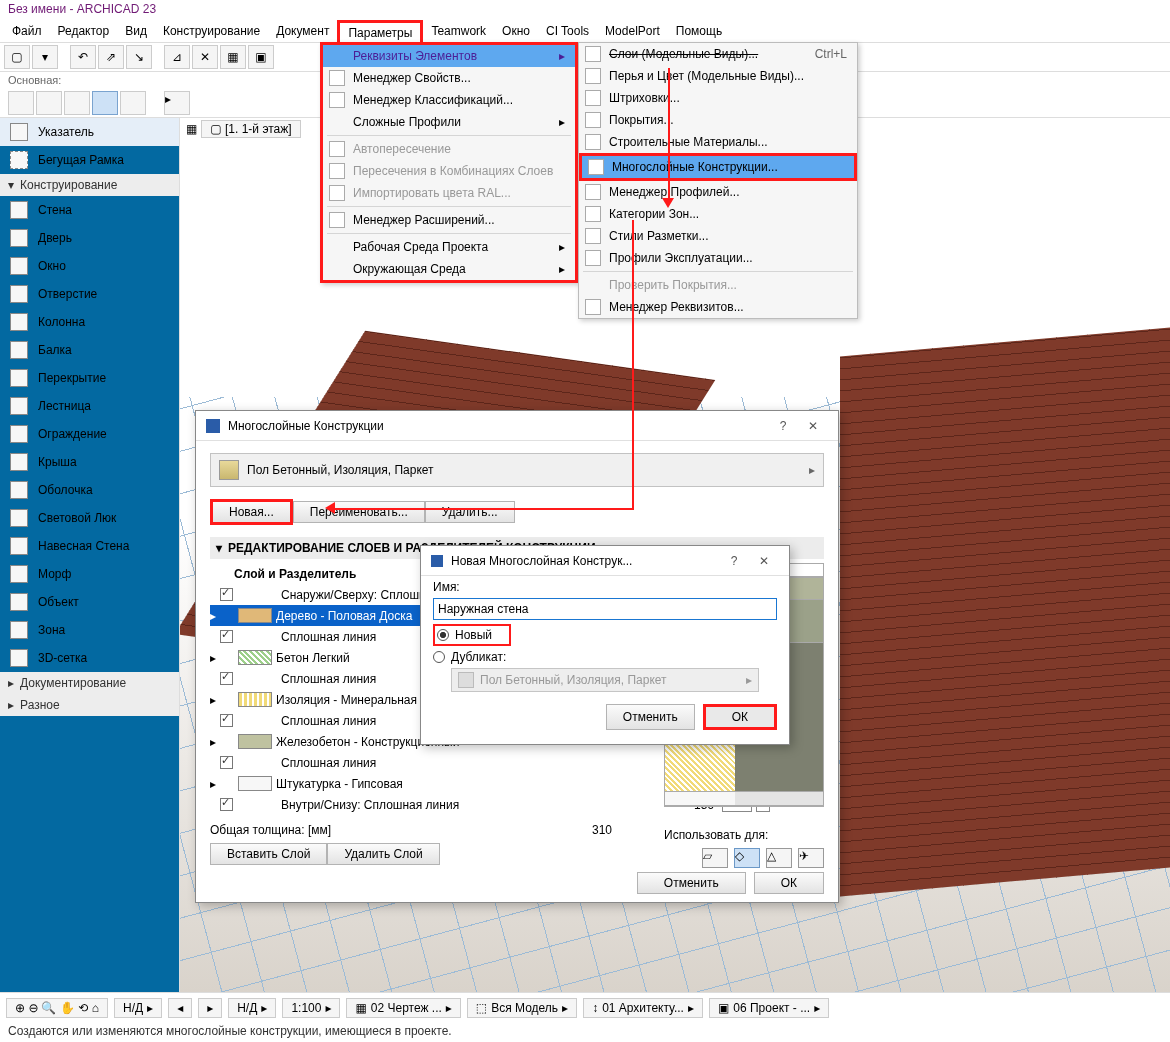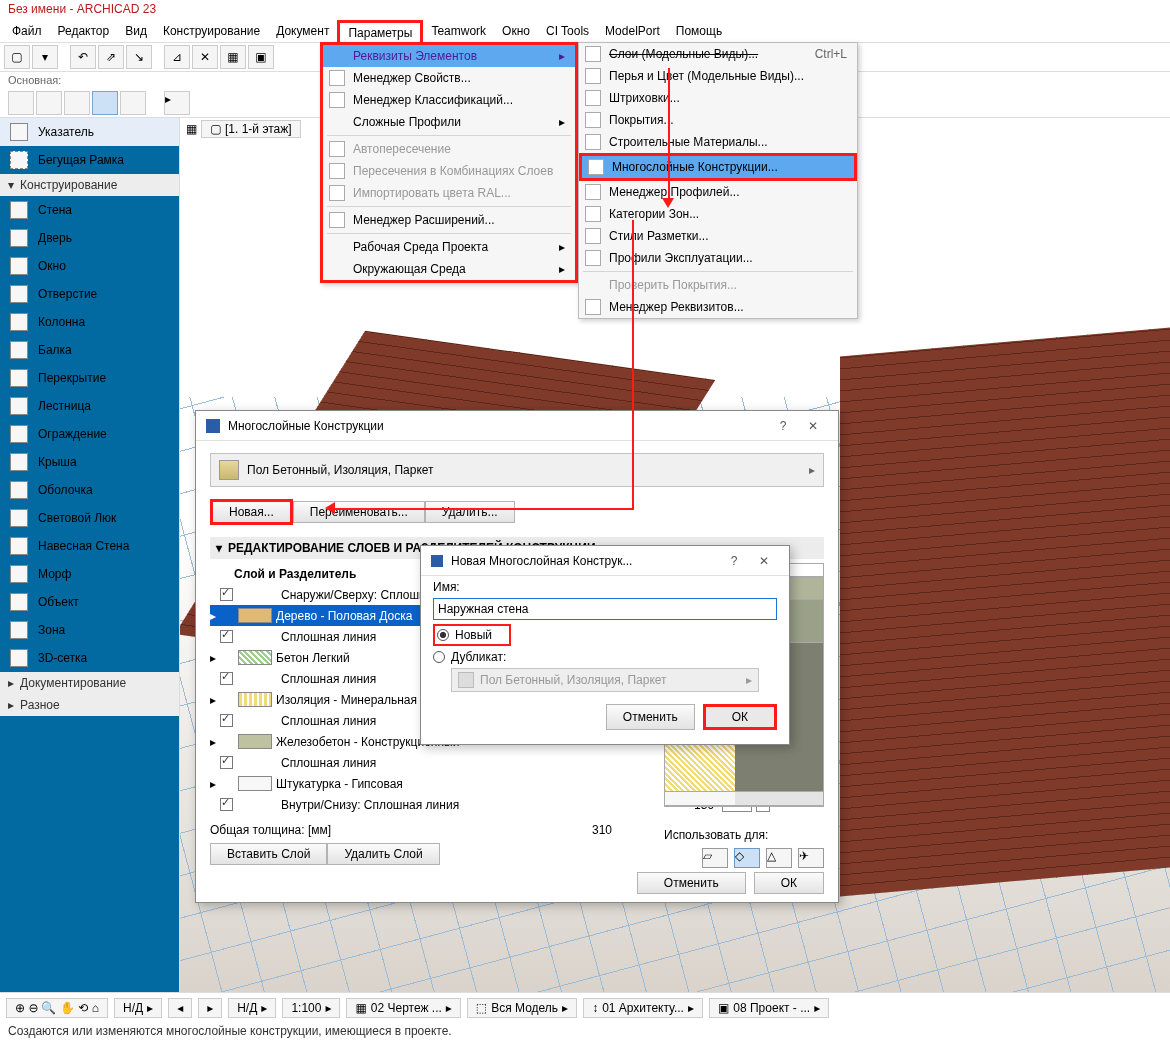--- a/index.html
+++ b/index.html
@@ -1,17 +1,17 @@
 <!DOCTYPE html>
 <html><head>
 <meta charset="utf-8">
 <style>
 * { box-sizing: border-box; margin: 0; padding: 0; font-family: "Segoe UI", Tahoma, sans-serif; font-size: 12px; }
 body { background: #fff; width: 1170px; height: 1042px; position: relative; overflow: hidden; }
-.title-bar { height: 20px; padding: 2px 8px; color: #b91c1c; }
+.title-bar { height: 20px; padding: 2px 8px; color: #701a75; }
 .menu-bar { height: 22px; display: flex; align-items: center; padding: 0 4px; }
 .menu-bar > div { padding: 3px 8px; cursor: default; }
 .menu-bar .active { background: #fff; border: 3px solid #ff1a1a; border-bottom: none; }
 .toolbar { height: 30px; border-top: 1px solid #ddd; border-bottom: 1px solid #ddd; display: flex; align-items: center; padding: 2px 4px; gap: 2px; }
 .toolbar .tb-btn { width: 26px; height: 24px; border: 1px solid #ccc; background: #f5f5f5; display: flex; align-items: center; justify-content: center; }
 .toolbar .tb-sep { width: 8px; }
 .sub-label { padding: 2px 8px; color: #666; font-size: 11px; }
 .sub-toolbar { height: 30px; display: flex; align-items: center; padding: 2px 8px; gap: 2px; border-bottom: 1px solid #ddd; }
 .sub-toolbar .tb-btn { width: 26px; height: 24px; border: 1px solid #ccc; background: #f5f5f5; }
 .sub-toolbar .tb-btn.on { background: #cde1f6; border-color: #7aa3cf; }
@@ -536,16 +536,16 @@
 <div class="bot-tools">
   <div class="seg">⊕ ⊖ 🔍 ✋ ⟲ ⌂</div>
   <div class="seg"><span>Н/Д</span> ▸</div>
   <div class="seg">◂</div>
   <div class="seg">▸</div>
   <div class="seg"><span>Н/Д</span> ▸</div>
   <div class="seg"><span>1:100</span> ▸</div>
   <div class="seg">▦ <span>02 Чертеж ...</span> ▸</div>
   <div class="seg">⬚ <span>Вся Модель</span> ▸</div>
   <div class="seg">↕ <span>01 Архитекту...</span> ▸</div>
-  <div class="seg">▣ <span>08 Проект - ...</span> ▸</div>
+  <div class="seg">▣ <span>06 Проект - ...</span> ▸</div>
 </div>
 
 <div class="status">Создаются или изменяются многослойные конструкции, имеющиеся в проекте.</div>
 
 </body></html>

